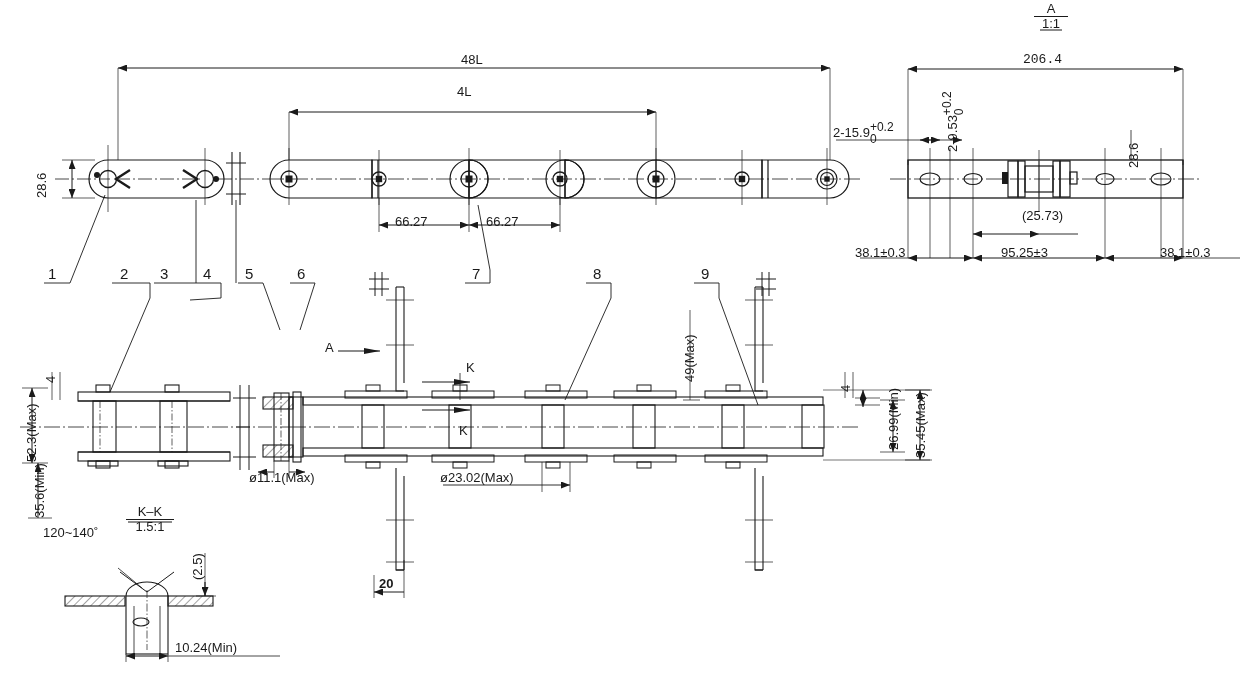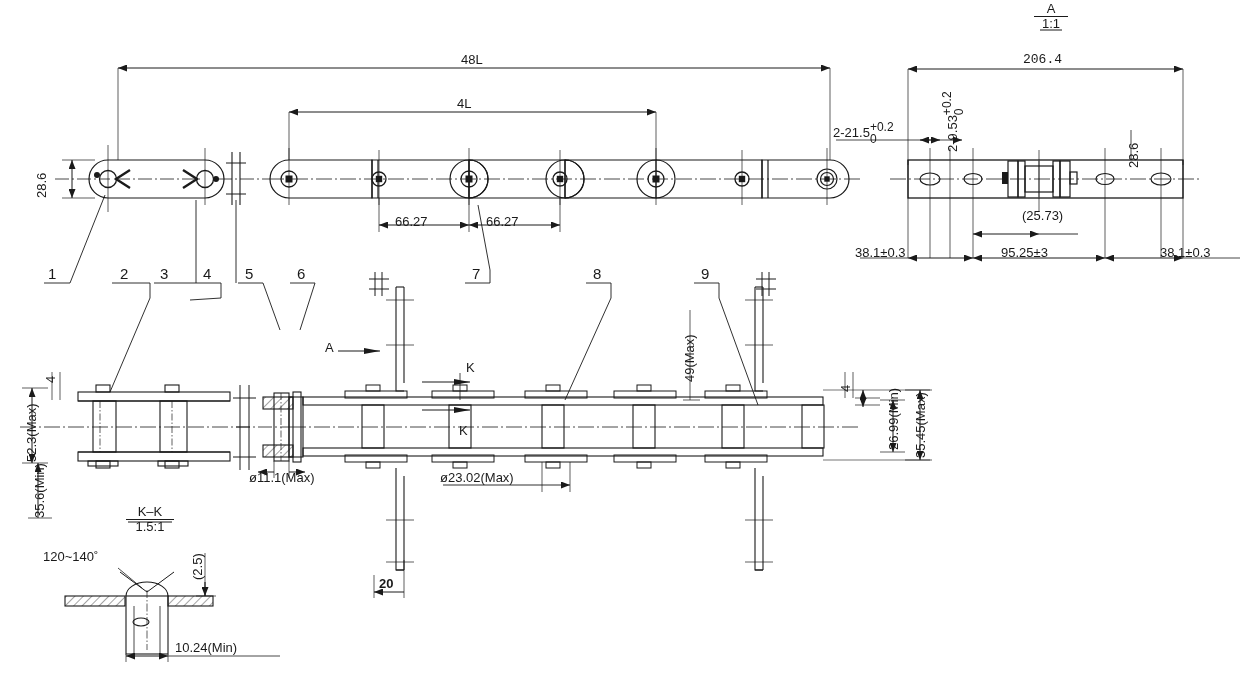--- a/index.html
+++ b/index.html
@@ -484,27 +484,27 @@
   </g>
 
   <g stroke-width="0.8">
     <line x1="118" y1="568" x2="142" y2="588"></line>
   </g>
 
   </g>
 </svg>
 
 <div class="lbl" style="left:461px;top:52px;">48L</div>
-<div class="lbl" style="left:457px;top:96px;text-align:center;">4L</div>
+<div class="lbl" style="left:457px;top:84px;text-align:center;">4L</div>
 <div class="lbl" style="left:395px;top:214px;">66.27</div>
 <div class="lbl" style="left:486px;top:214px;">66.27</div>
 <div class="lbl vert" style="left:34px;top:198px;transform:rotate(-90deg);">28.6</div>
 
 <div class="lbl" style="left:833px;top:122px;">
-  <span>2-21.5</span><span class="tolstack"><span style="display:block">+0.2</span><span style="display:block">0</span></span>
+  <span>2-15.9</span><span class="tolstack"><span style="display:block">+0.2</span><span style="display:block">0</span></span>
 </div>
 
 <div class="lbl num" style="left:48px;top:265px;">1</div>
 <div class="lbl num" style="left:120px;top:265px;">2</div>
 <div class="lbl num" style="left:160px;top:265px;">3</div>
 <div class="lbl num" style="left:203px;top:265px;">4</div>
 <div class="lbl num" style="left:245px;top:265px;">5</div>
 <div class="lbl num" style="left:297px;top:265px;">6</div>
 <div class="lbl num" style="left:472px;top:265px;">7</div>
 <div class="lbl num" style="left:593px;top:265px;">8</div>
@@ -538,17 +538,17 @@
 
 <div class="lbl vert" style="left:682px;top:382px;transform:rotate(-90deg);">49(Max)</div>
 <div class="lbl vert" style="left:838px;top:392px;transform:rotate(-90deg);">4</div>
 <div class="lbl vert" style="left:886px;top:450px;transform:rotate(-90deg);">26.99(Min)</div>
 <div class="lbl vert" style="left:913px;top:458px;transform:rotate(-90deg);">35.45(Max)</div>
 
 <div class="frac" style="left:126px;top:505px;width:48px;">
   <span class="top">K–K</span>
   <span class="bot">1.5:1</span>
 </div>
-<div class="lbl" style="left:43px;top:549px;">120~140˚</div>
+<div class="lbl" style="left:43px;top:525px;">120~140˚</div>
 <div class="lbl vert" style="left:190px;top:580px;transform:rotate(-90deg);">(2.5)</div>
 <div class="lbl" style="left:175px;top:640px;">10.24(Min)</div>
 
 </div>
 
 </body></html>

